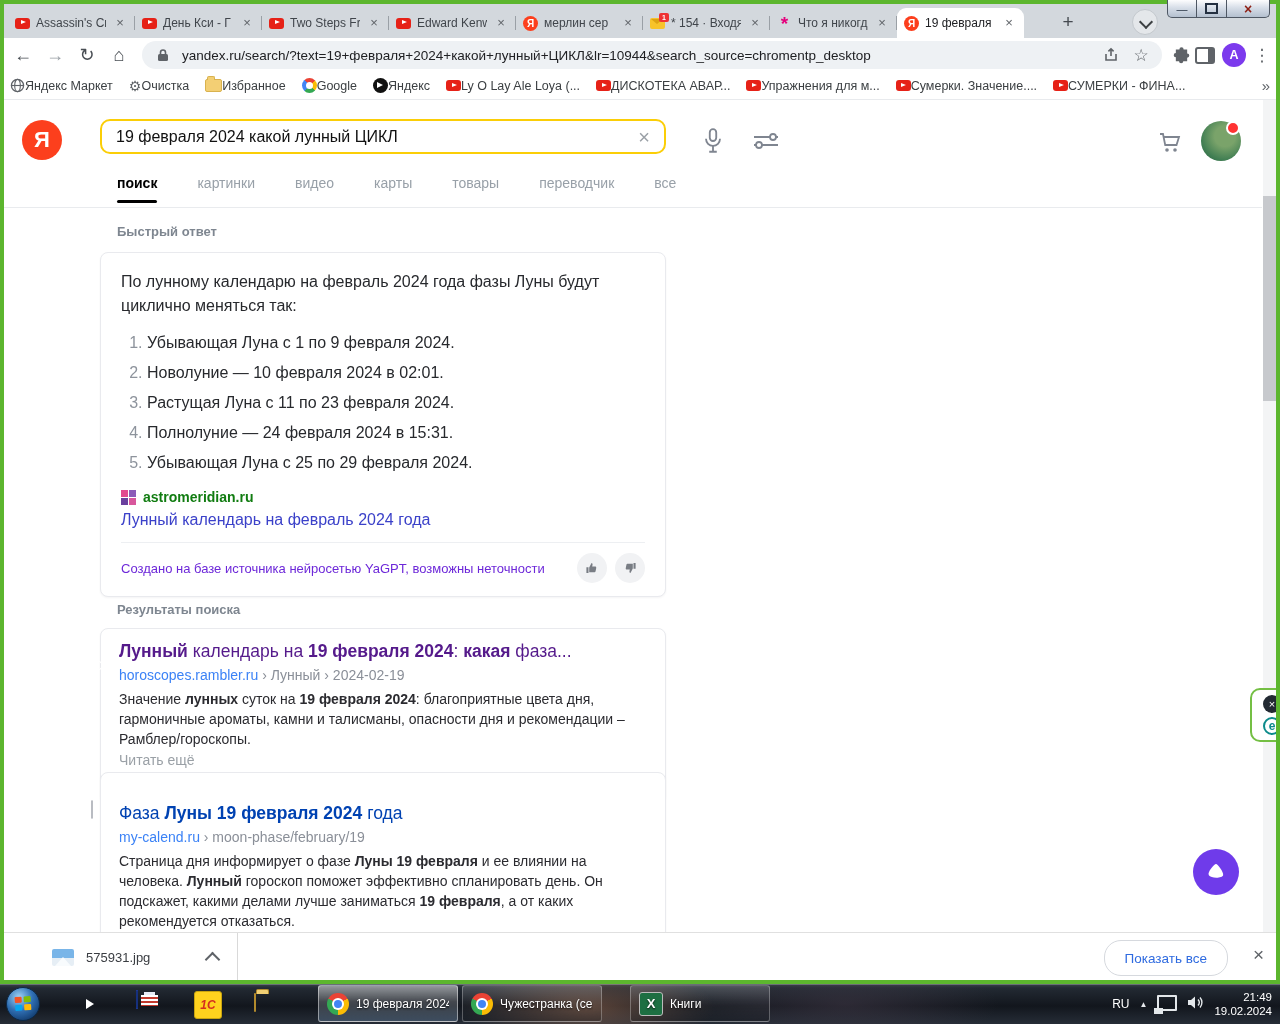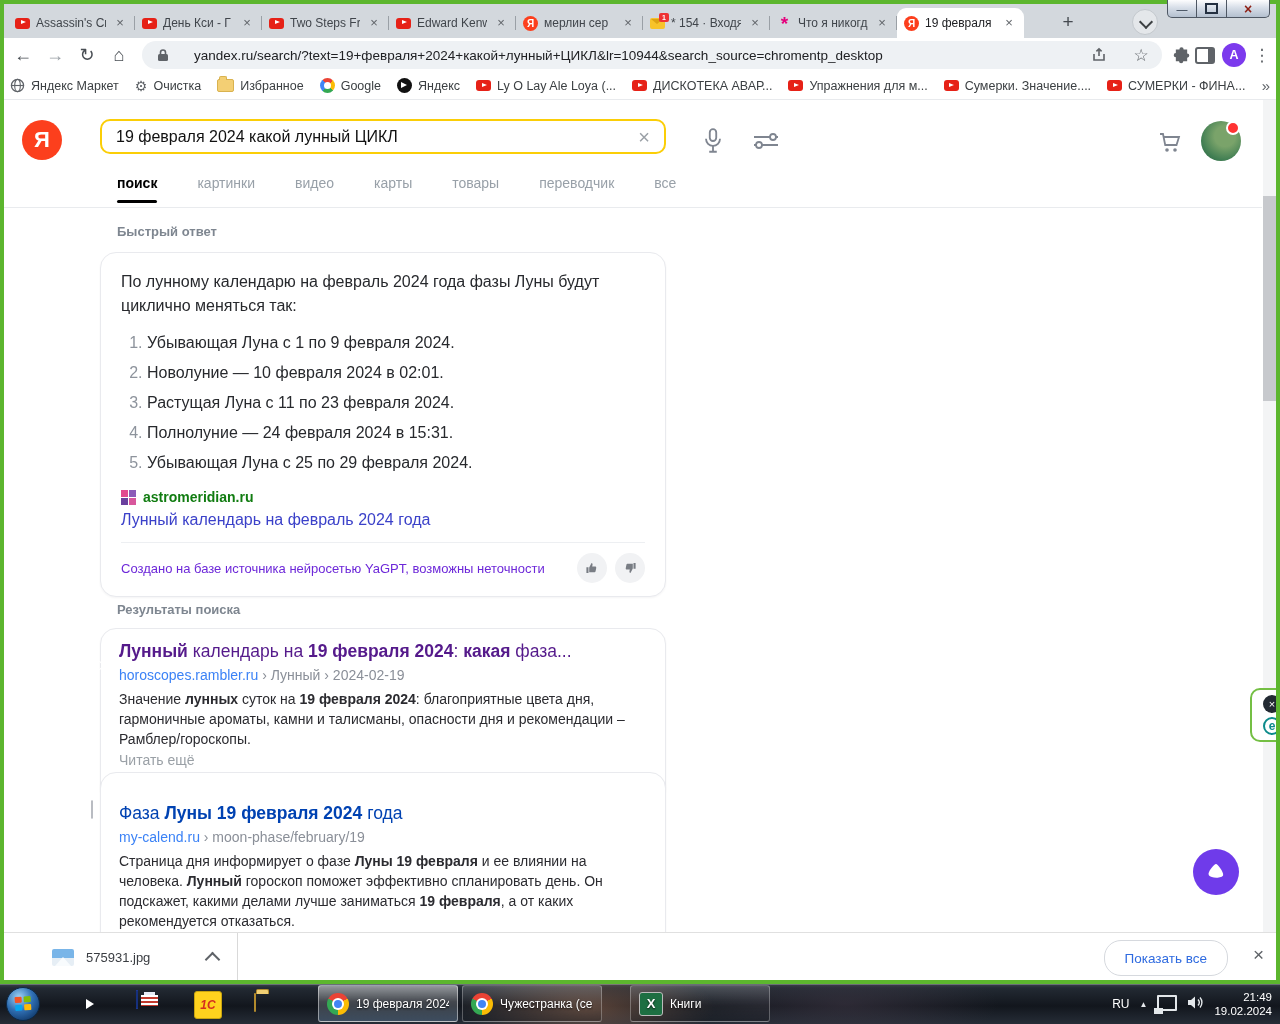--- a/index.html
+++ b/index.html
@@ -44,34 +44,34 @@
   .winbtn.min{width:30px;border-radius:0 0 0 5px}
   .winbtn.max{width:29px;border-left:none;border-right:none}
   .winbtn.max i{width:9px;height:7px;border:2px solid #243041}
   .winbtn.close{width:44px;border-radius:0 0 5px 0;color:#8d1f14;font-weight:700;font-size:14px}
   
   .toolbar{position:absolute;left:0;top:38px;width:1280px;height:34px;background:#fff;display:flex;
            align-items:center;padding:0 8px;box-sizing:border-box;gap:2px;z-index:5}
   .navico{width:30px;height:28px;text-align:center;line-height:28px;font-size:18px;color:#494e54;flex:none}
   .navico.fwd{color:#9aa0a6}
   .omnibox{flex:1;height:28px;margin:0 6px;background:#eef1f4;border-radius:14px;display:flex;
-           align-items:center;padding:0 10px;box-sizing:border-box;gap:20px;min-width:0}
+           align-items:center;padding:0 10px;box-sizing:border-box;gap:8px;min-width:0}
   .url{font-size:13.5px;color:#202124;white-space:nowrap;overflow:hidden;flex:1;min-width:0}
   .oicon{flex:none;display:flex;align-items:center;justify-content:center;width:22px;height:22px}
   .star{font-size:17px;color:#5f6368}
   .sidepanel{width:16px;height:13px;border:2px solid #5f6368;border-radius:3px;position:relative}
   .sidepanel::after{content:"";position:absolute;right:0;top:0;bottom:0;width:5px;background:#5f6368}
   .chip-avatar{width:24px;height:24px;border-radius:50%;background:#7c3aed;color:#fff;font-size:12.5px;
                font-weight:700;display:flex;align-items:center;justify-content:center;flex:none;margin:0 4px}
   .kebab{font-size:17px;color:#5f6368;width:20px;text-align:center;flex:none}
   
   .bookmarks{position:absolute;left:0;top:72px;width:1280px;height:28px;background:#fff;
              border-bottom:1px solid #e8eaed;display:flex;align-items:center;padding:0 10px;
              box-sizing:border-box;gap:16px;font-size:12.5px;color:#3c4043;z-index:5}
-  .bk{display:flex;align-items:center;gap:6px;white-space:nowrap}
+  .bk{display:flex;align-items:center;white-space:nowrap}
   .bk-ico{flex:none;display:flex;align-items:center;justify-content:center}
   .bk-gear{font-size:14px;color:#5f6368}
   .bk-folder{width:15px;height:11px;background:#f3cf74;border:1px solid #d9b24e;border-radius:2px;position:relative}
   .bk-folder::before{content:"";position:absolute;left:1px;top:-4px;width:6px;height:3px;background:#f3cf74;
                      border:1px solid #d9b24e;border-bottom:none;border-radius:2px 2px 0 0}
   .bk-g{width:15px;height:15px;border-radius:50%;
         background:conic-gradient(from -45deg,#ea4335 0 25%,#fbbc05 0 50%,#34a853 0 75%,#4285f4 0 100%);position:relative}
   .bk-g::after{content:"";position:absolute;inset:4px;background:#fff;border-radius:50%}
   .bk-black{width:15px;height:15px;border-radius:50%;background:#111;position:relative}
   .bk-black::after{content:"";position:absolute;left:4.5px;top:4px;border-left:6px solid #fff;
@@ -91,21 +91,21 @@
   .uavatar::after{content:"";position:absolute;right:1px;top:0;width:10px;height:10px;border-radius:50%;
                   background:#f33;border:2px solid #fff}
   .snav{position:absolute;left:117px;top:75px;display:flex;gap:40px;font-size:14px;color:#98a0a8}
   .snav-item{position:relative}
   .snav-item.active{color:#000;font-weight:700}
   .snav-item.active::after{content:"";position:absolute;left:0;right:0;bottom:-12px;height:3px;
                            background:#000;border-radius:2px}
   .navline{position:absolute;left:0;top:107px;width:1262px;height:1px;background:#e9ebee}
   .seclabel{position:absolute;left:117px;font-size:13px;font-weight:700;color:#7e8690}
   .card{position:absolute;left:100px;width:566px;background:#fff;border:1px solid #e9eaee;
-        border-radius:16px;box-sizing:border-box;box-shadow:0 1px 2px rgba(40,40,60,.05)}
+        border-radius:8px;box-sizing:border-box;box-shadow:0 1px 2px rgba(40,40,60,.05)}
   
   .qcard{top:152px;padding:17px 20px 13px}
   .qintro{font-size:16px;line-height:24px;color:#27292d;max-width:505px}
   .qlist{margin:10px 0 0;padding:0 0 0 26px}
   .qlist li{font-size:16px;line-height:30px;color:#27292d}
   .qlist li::marker{color:#8d939c}
   .qsource{margin-top:11px;display:flex;align-items:center;gap:7px}
   .fav-astro{width:15px;height:15px;display:grid;grid-template-columns:1fr 1fr;gap:1px;background:#fff}
   .fav-astro i{display:block}
   .qdomain{font-size:14px;font-weight:700;color:#117c11}

